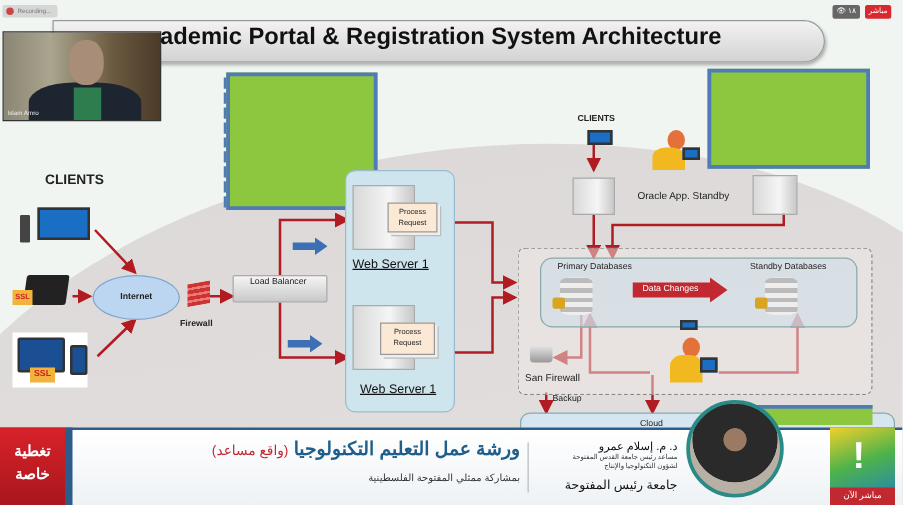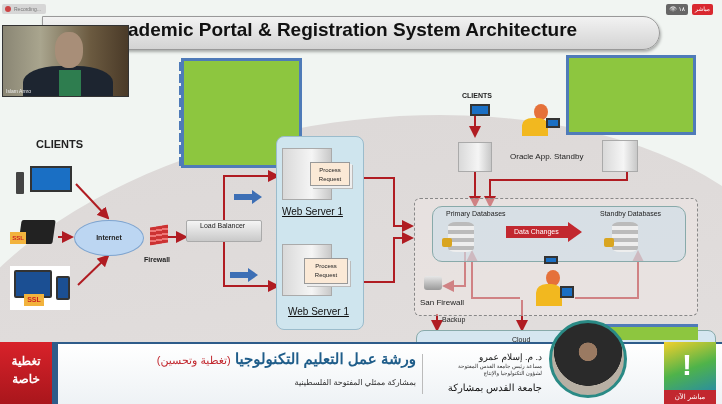--- a/index.html
+++ b/index.html
@@ -194,27 +194,27 @@
 <div class="abs backup-label">Backup</div>
 <div class="abs cloud-panel"></div>
 <div class="abs cloud-label">Cloud</div>
 <div class="abs cloud-green"></div>
 
 <div class="abs lower-third"></div>
 <div class="abs lt-left-bar"></div>
 <div class="abs special-cov">تغطية خاصة</div>
 <div class="abs workshop-title">
   <span>ورشة عمل التعليم التكنولوجيا</span>
-  <span class="red">(تغطية وتحسين)</span>
+  <span class="red">(واقع مساعد)</span>
 </div>
 <div class="abs workshop-sub">بمشاركة ممثلي المفتوحة الفلسطينية</div>
 <div class="abs divider"></div>
 <div class="abs speaker-name">د. م. إسلام عمرو</div>
 <div class="abs speaker-role">
   <div>مساعد رئيس جامعة القدس المفتوحة</div>
   <div>لشؤون التكنولوجيا والإنتاج</div>
 </div>
-<div class="abs speaker-uni">جامعة القدس بمشاركة</div>
+<div class="abs speaker-uni">جامعة رئيس المفتوحة</div>
 <div class="abs speaker-photo"></div>
 <div class="abs live-logo">
     <span class="mark">!</span>
   </div>
 <div class="abs live-now">مباشر الآن</div>
 
 </body></html>

